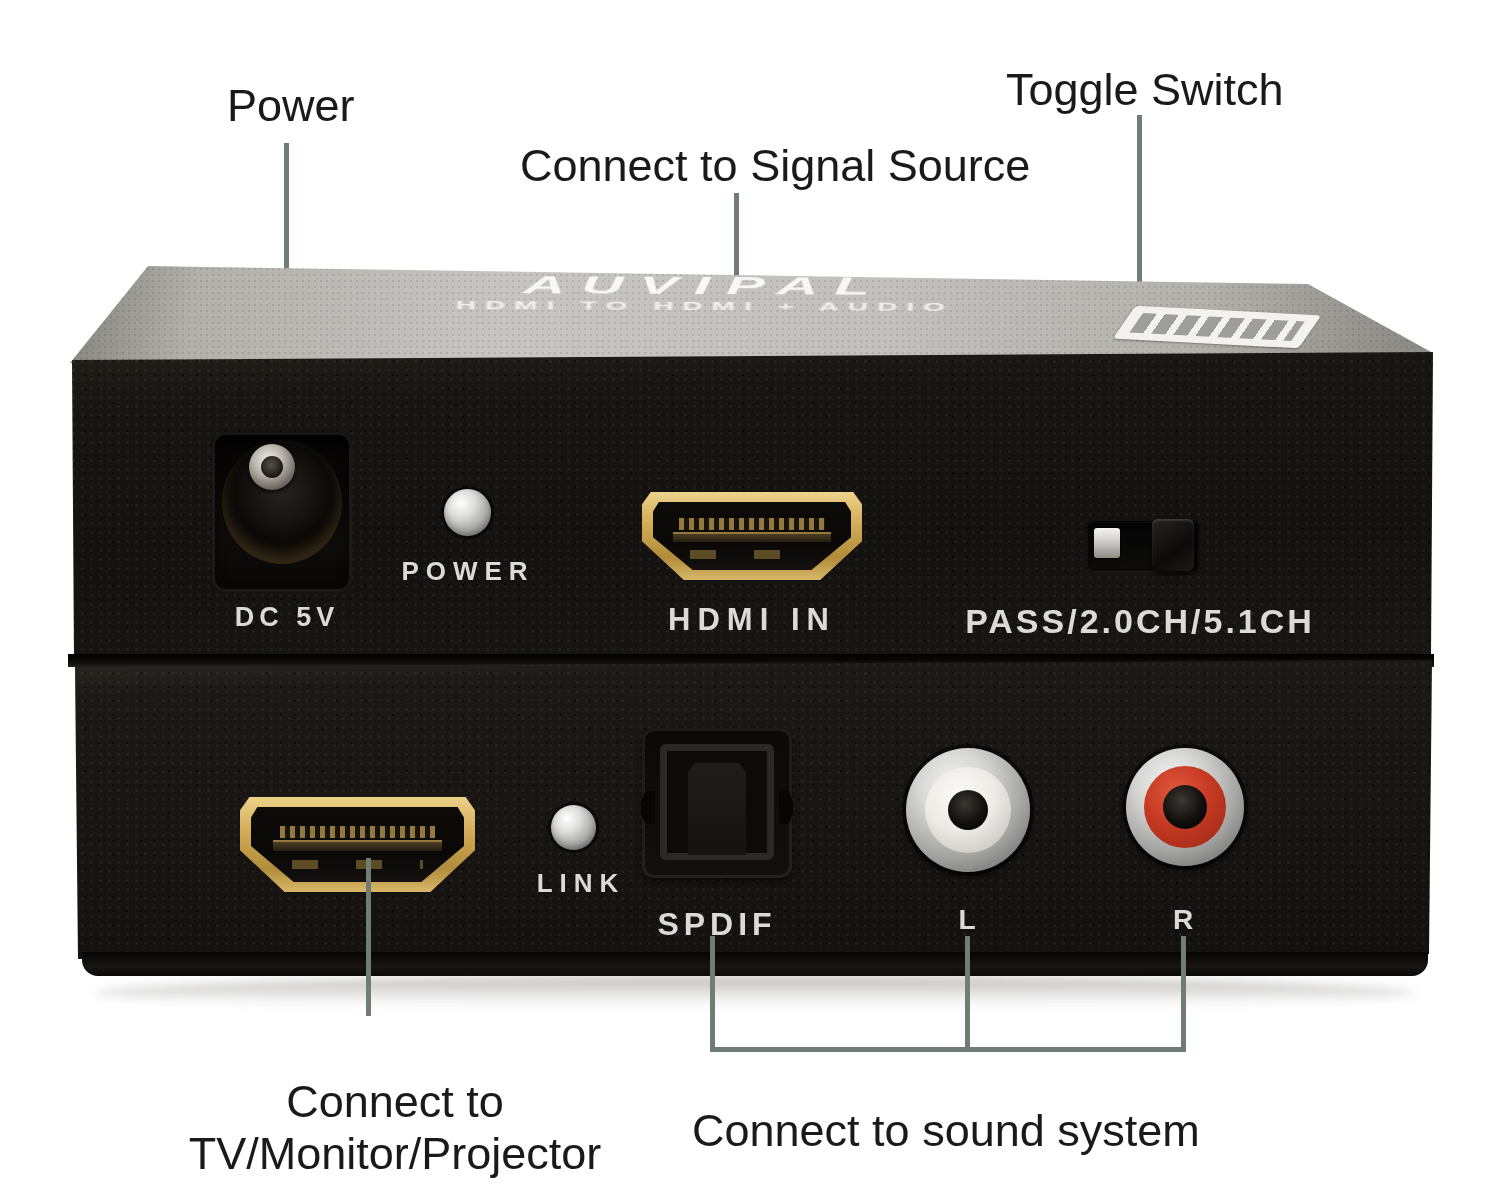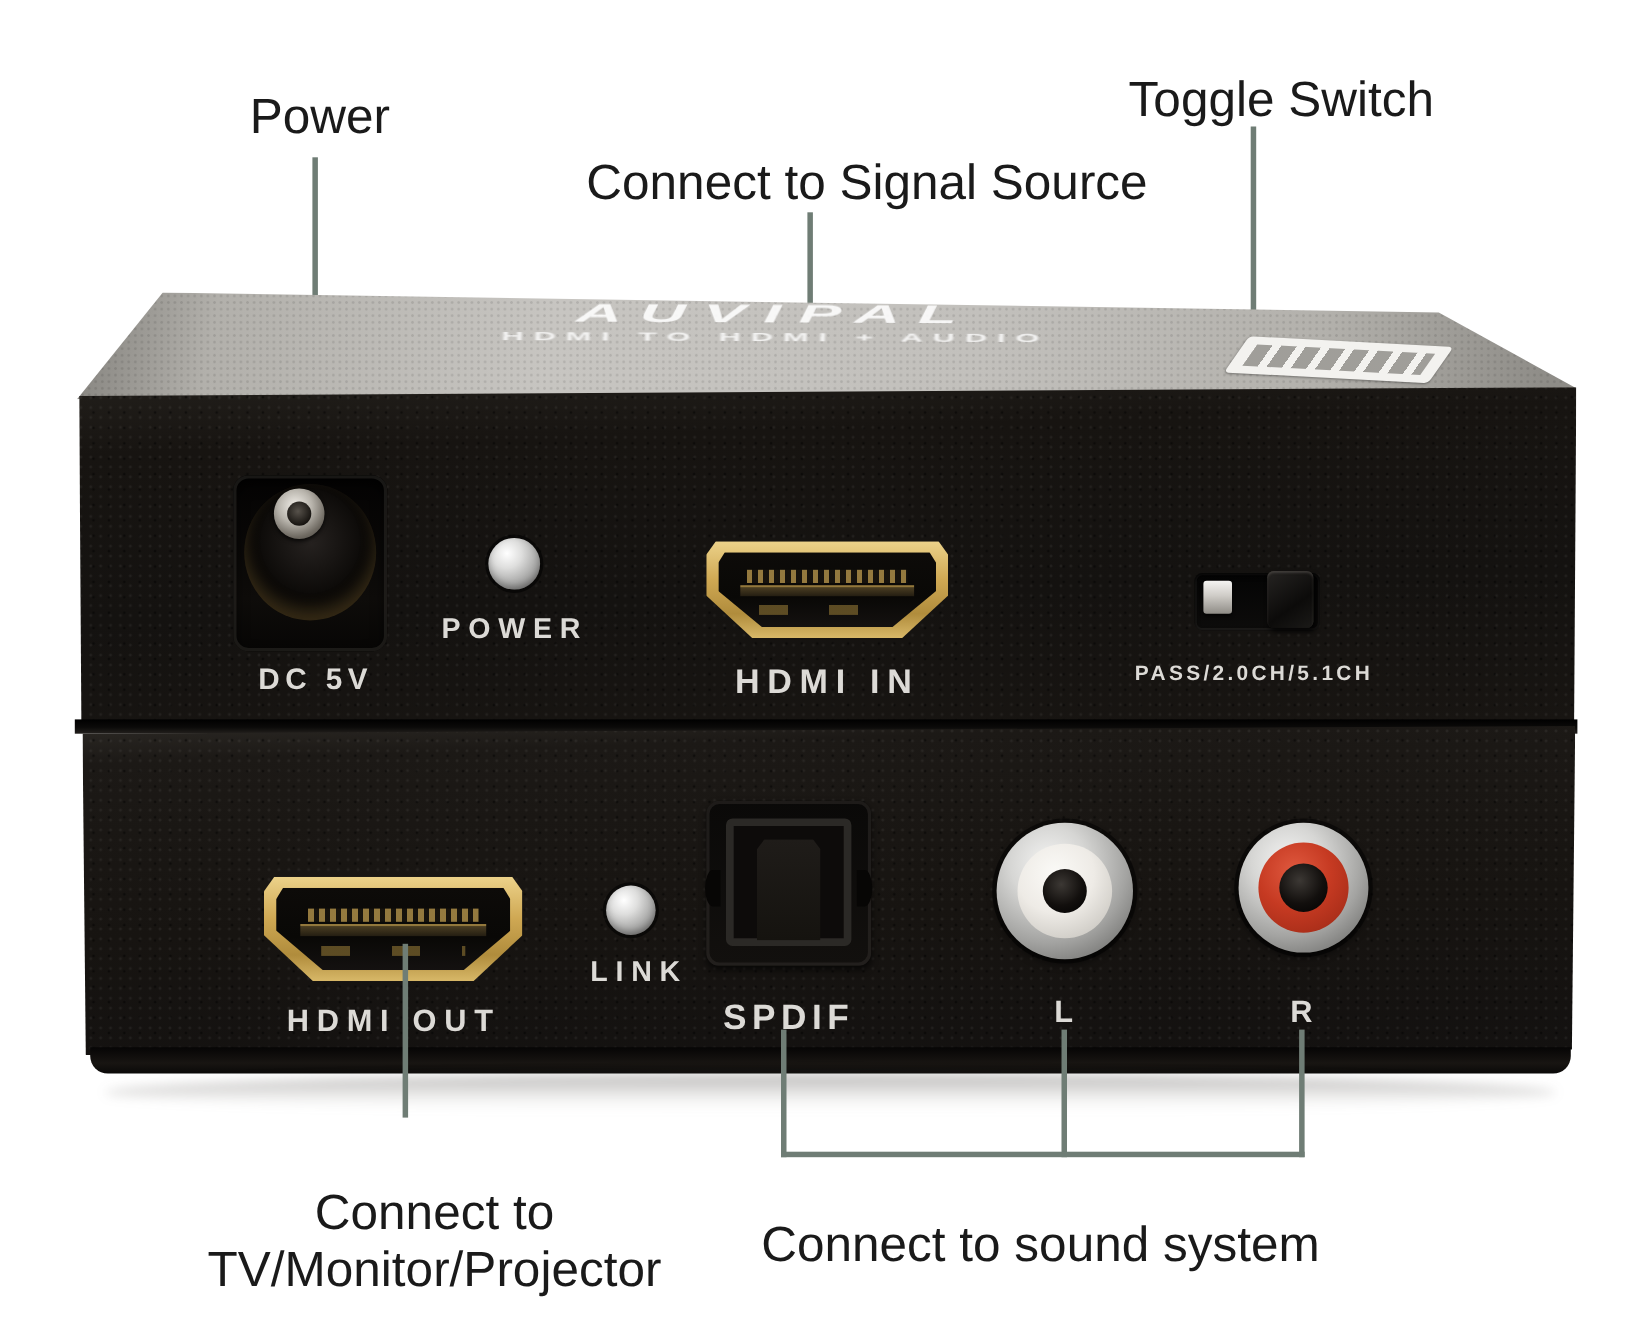--- a/index.html
+++ b/index.html
@@ -210,22 +210,22 @@
   #rca-r .mid{width:82px;height:82px;
     background:radial-gradient(circle at 40% 32%,#e0593f 0%,#c63a22 45%,#a52c18 85%,#8e2412 100%);}
   #rca-r .hole{width:44px;height:44px;}
 </style>
 </head>
 <body>
 
 <div id="stage">
 
   <div class="callout" style="left:227px;top:80px;">Power</div>
-  <div class="callout" style="left:533px;top:140px;text-align:center;">Connect to Signal Source</div>
-  <div class="callout" style="left:1006px;top:64px;margin-left:20px;">Toggle Switch</div>
+  <div class="callout" style="left:520px;top:140px;text-align:center;">Connect to Signal Source</div>
+  <div class="callout" style="left:1006px;top:64px;">Toggle Switch</div>
   <div class="callout center" style="left:170px;top:1044px;width:450px;margin-top:32px;">
     <div>Connect to</div>
     <div>TV/Monitor/Projector</div>
   </div>
   <div class="callout" style="left:692px;top:1066px;margin-top:39px;">Connect to sound system</div>
 
   <div class="cline" style="left:284px;top:143px;height:318px;"></div>
   <div class="cline" style="left:734px;top:193px;height:322px;"></div>
   <div class="cline" style="left:1137px;top:115px;height:392px;"></div>
   <div class="cline" style="left:366px;top:858px;height:158px;z-index:5;"></div>
@@ -256,36 +256,35 @@
     <div class="pins"></div>
     <div class="tongue"></div>
     <div class="tabs"></div>
   </div>
   <div class="panel-label" style="left:652px;top:602px;width:200px;font-size:31px;letter-spacing:7px;">HDMI IN</div>
 
   <div id="toggle-recess">
     <div id="toggle-knob"></div>
     <div id="toggle-lever"></div>
   </div>
-  <div class="panel-label" style="left:950px;top:602px;width:380px;font-size:19px;letter-spacing:3px;">PASS/2.0CH/5.1CH</div>
+  <div class="panel-label" style="left:950px;top:602px;width:380px;font-size:34px;letter-spacing:3px;">PASS/2.0CH/5.1CH</div>
 
   <div id="seam"></div>
 
   <div id="front-bottom" class="face speckle"></div>
   <div id="base-strip"></div>
   <div id="reflection"></div>
 
   <div class="hdmi" style="left:240px;top:797px;width:235px;height:95px;z-index:2;">
     <div class="shell"></div>
     <div class="cavity"></div>
     <div class="pins"></div>
     <div class="tongue"></div>
     <div class="tabs"></div>
   </div>
-  <div class="panel-label" style="left:243px;top:912px;width:230px;font-size:28px;letter-spacing:7px;z-index:3;">HDMI OUT</div>
 
   <div class="led" style="left:551px;top:805px;width:45px;height:45px;"></div>
   <div class="panel-label" style="left:516px;top:868px;width:130px;font-size:26px;letter-spacing:7px;">LINK</div>
 
   <div id="spdif-port">
     <div id="spdif-inner"></div>
     <div id="spdif-plug"></div>
     <div id="spdif-wings"></div>
   </div>
   <div class="panel-label" style="left:642px;top:906px;width:150px;font-size:32px;letter-spacing:5px;">SPDIF</div>

